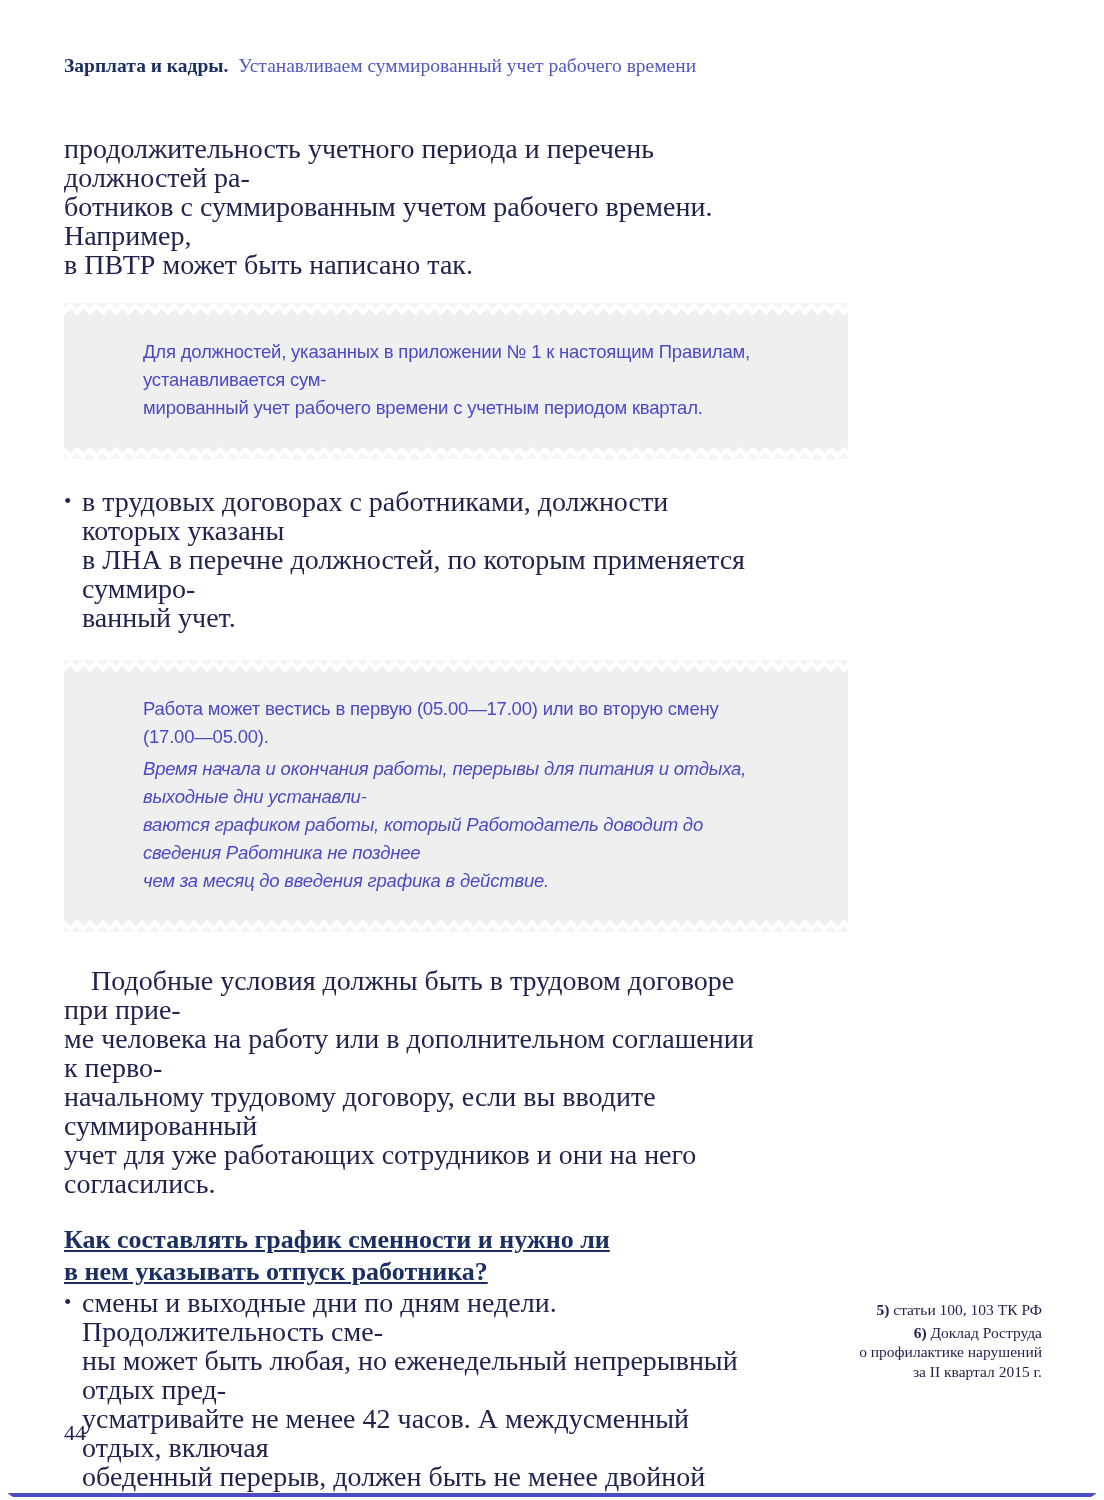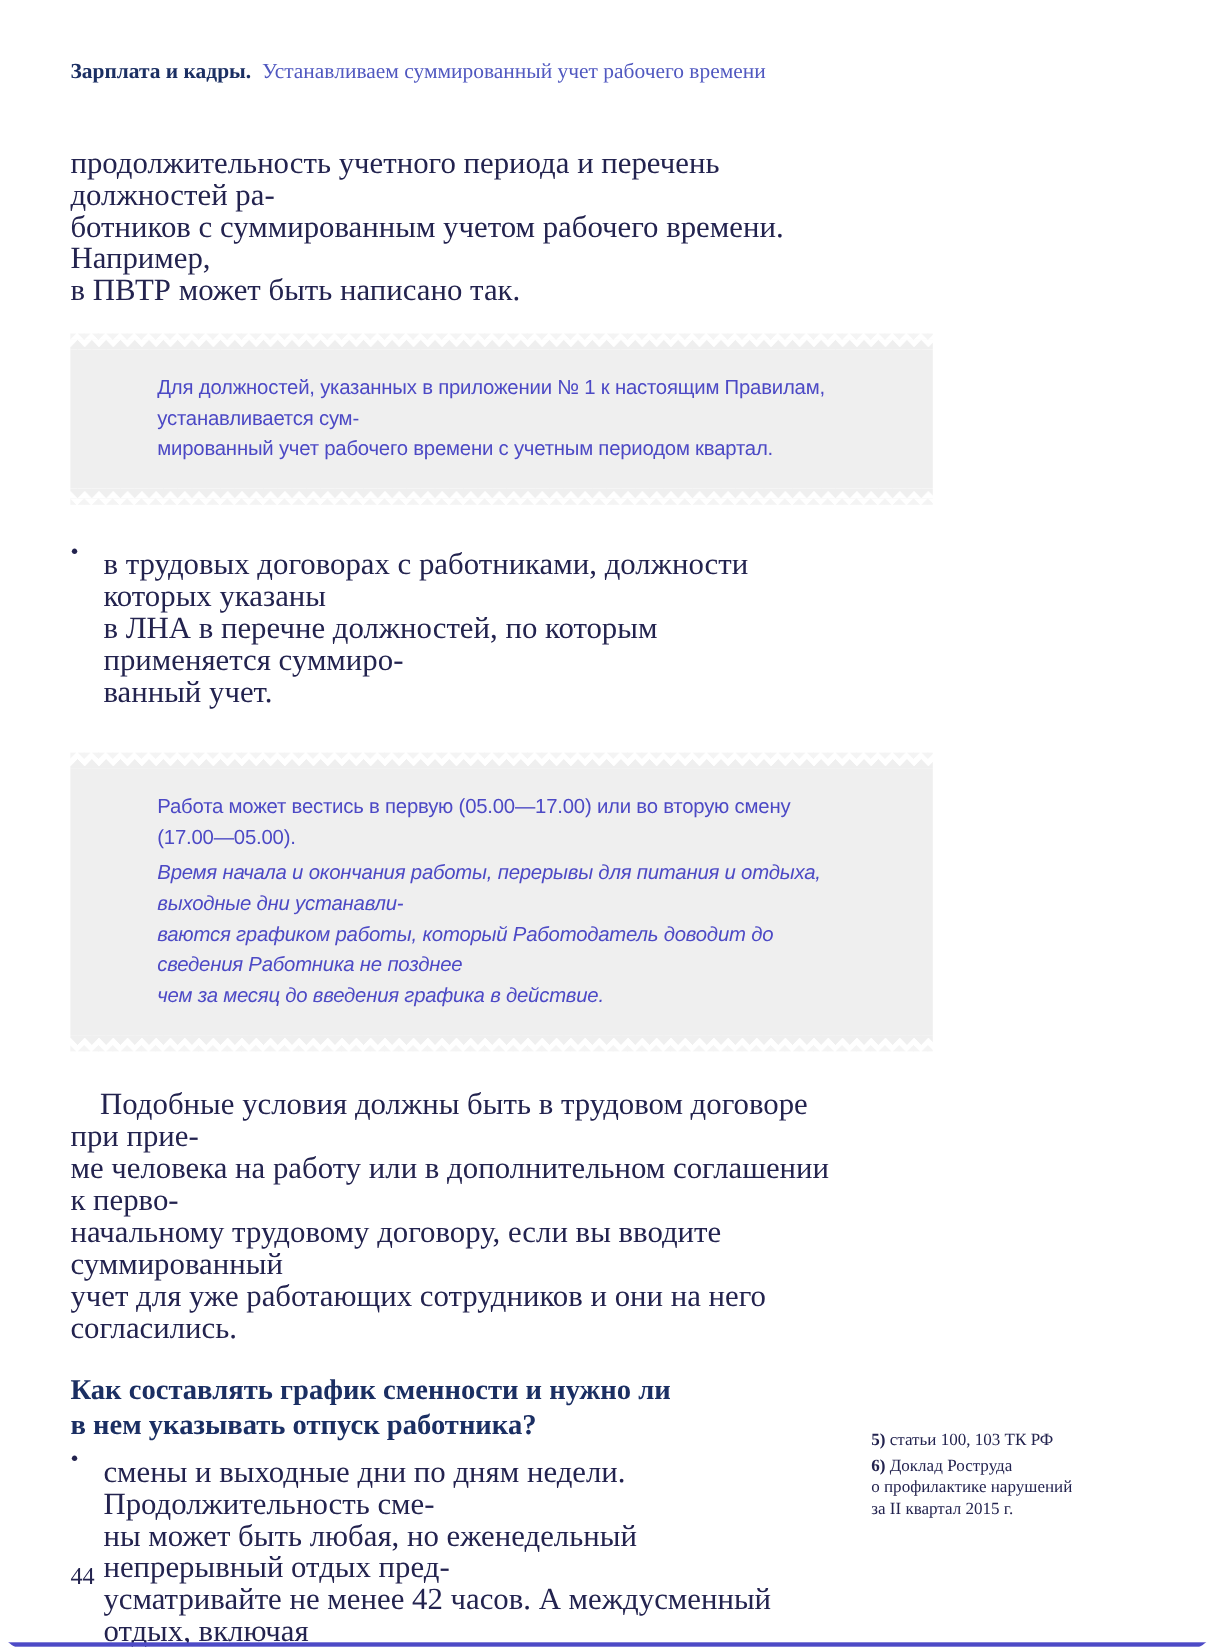--- a/index.html
+++ b/index.html
@@ -59,34 +59,35 @@
   }
   .quote-text + .quote-text { margin-top:4px;font-style:italic; }
 
   .bullet-item { display:flex; width:690px; }
   .bullet-item-1 { margin-top:28px; }
   .bullet-item-2 { margin-top:0; }
   .bullet-marker {
     flex:none; width:18px;
     font-size:21px; line-height:29px; color:#23234f;
   }
-  .bullet-item .body-text { width:672px; margin:12px; }
+  .bullet-item .body-text { width:672px; margin:0; }
 
   .heading {
     margin-top:26px;
     width:720px;
     font-size:26px; line-height:32px;
     font-weight:bold;
     color:#1b2f63;
     white-space:pre-line;
+    text-decoration:underline;
   }
 
   .footnotes {
     position:absolute; left:792px; top:1300px; width:250px;
-    font-size:15.5px; line-height:19.5px; color:#23234f;
+    font-size:15.5px; line-height:19.5px; color:#23234f;text-align:right;
   }
   .footnote { margin-bottom:3px; }
   .footnote-num { font-weight:bold; }
   .footnote-text { white-space:pre-line; }
 
   .page-number {
     position:absolute; left:64px; top:1420px;
     font-size:22px; color:#23234f;
   }
   .footer-rule {

